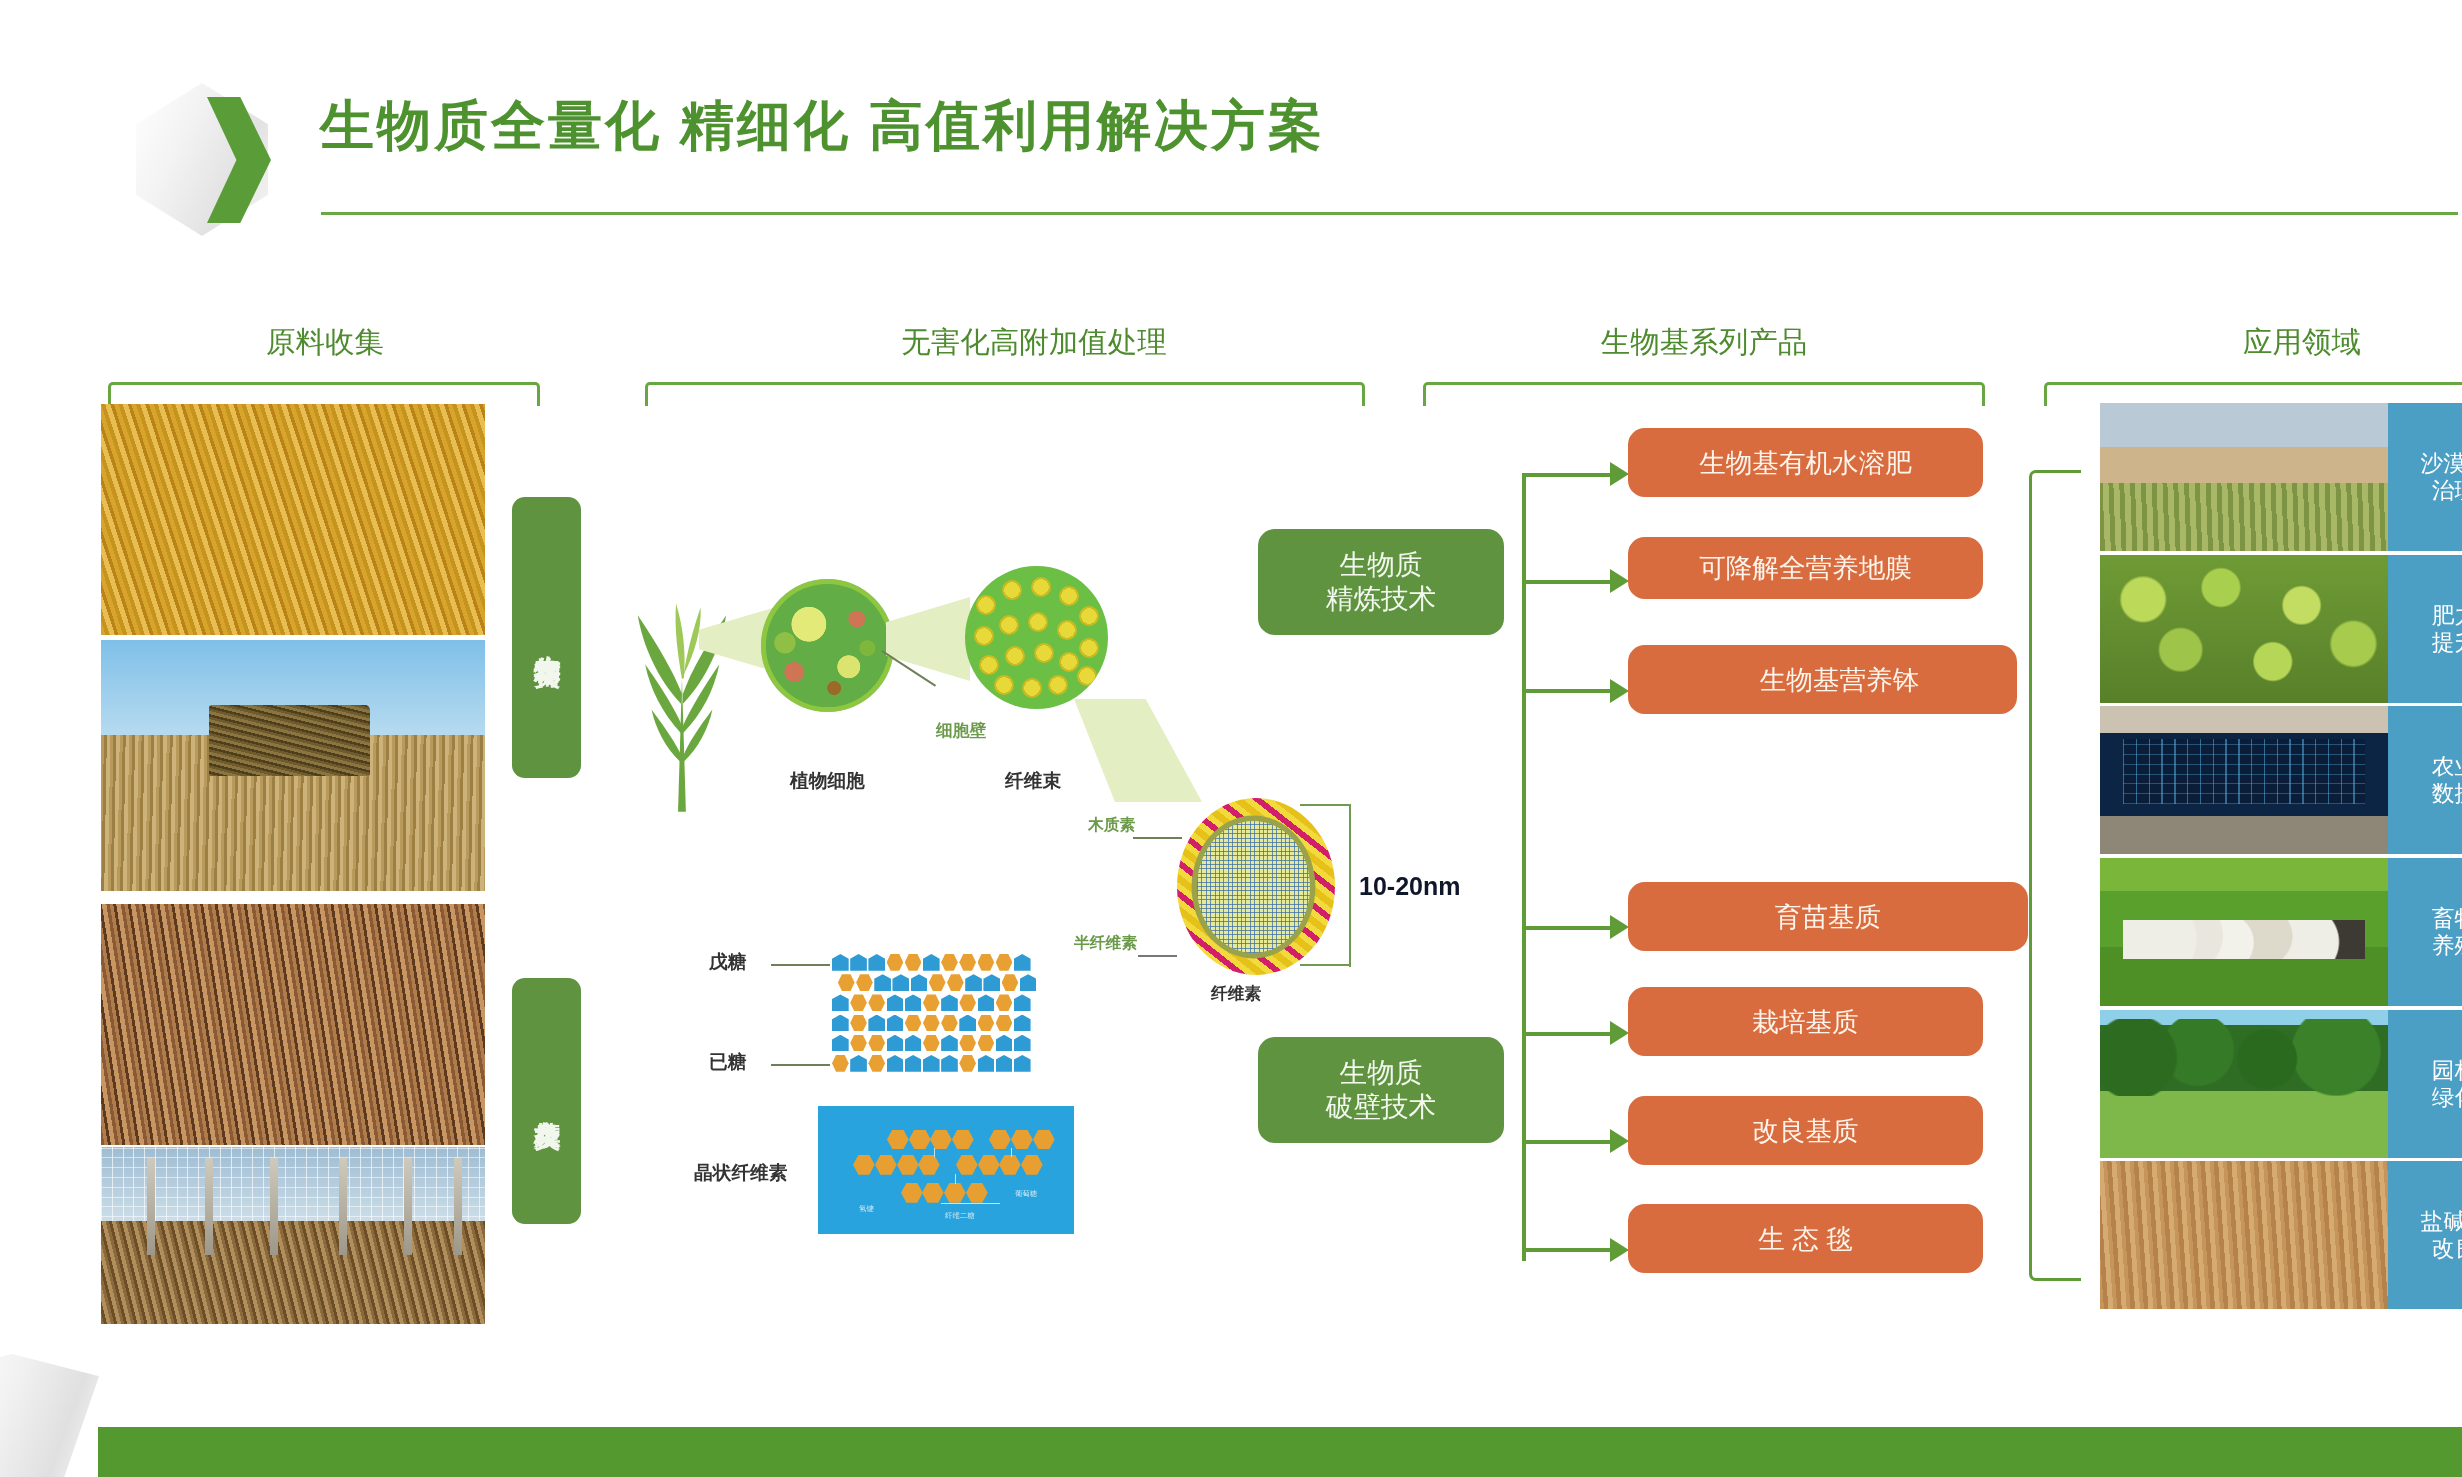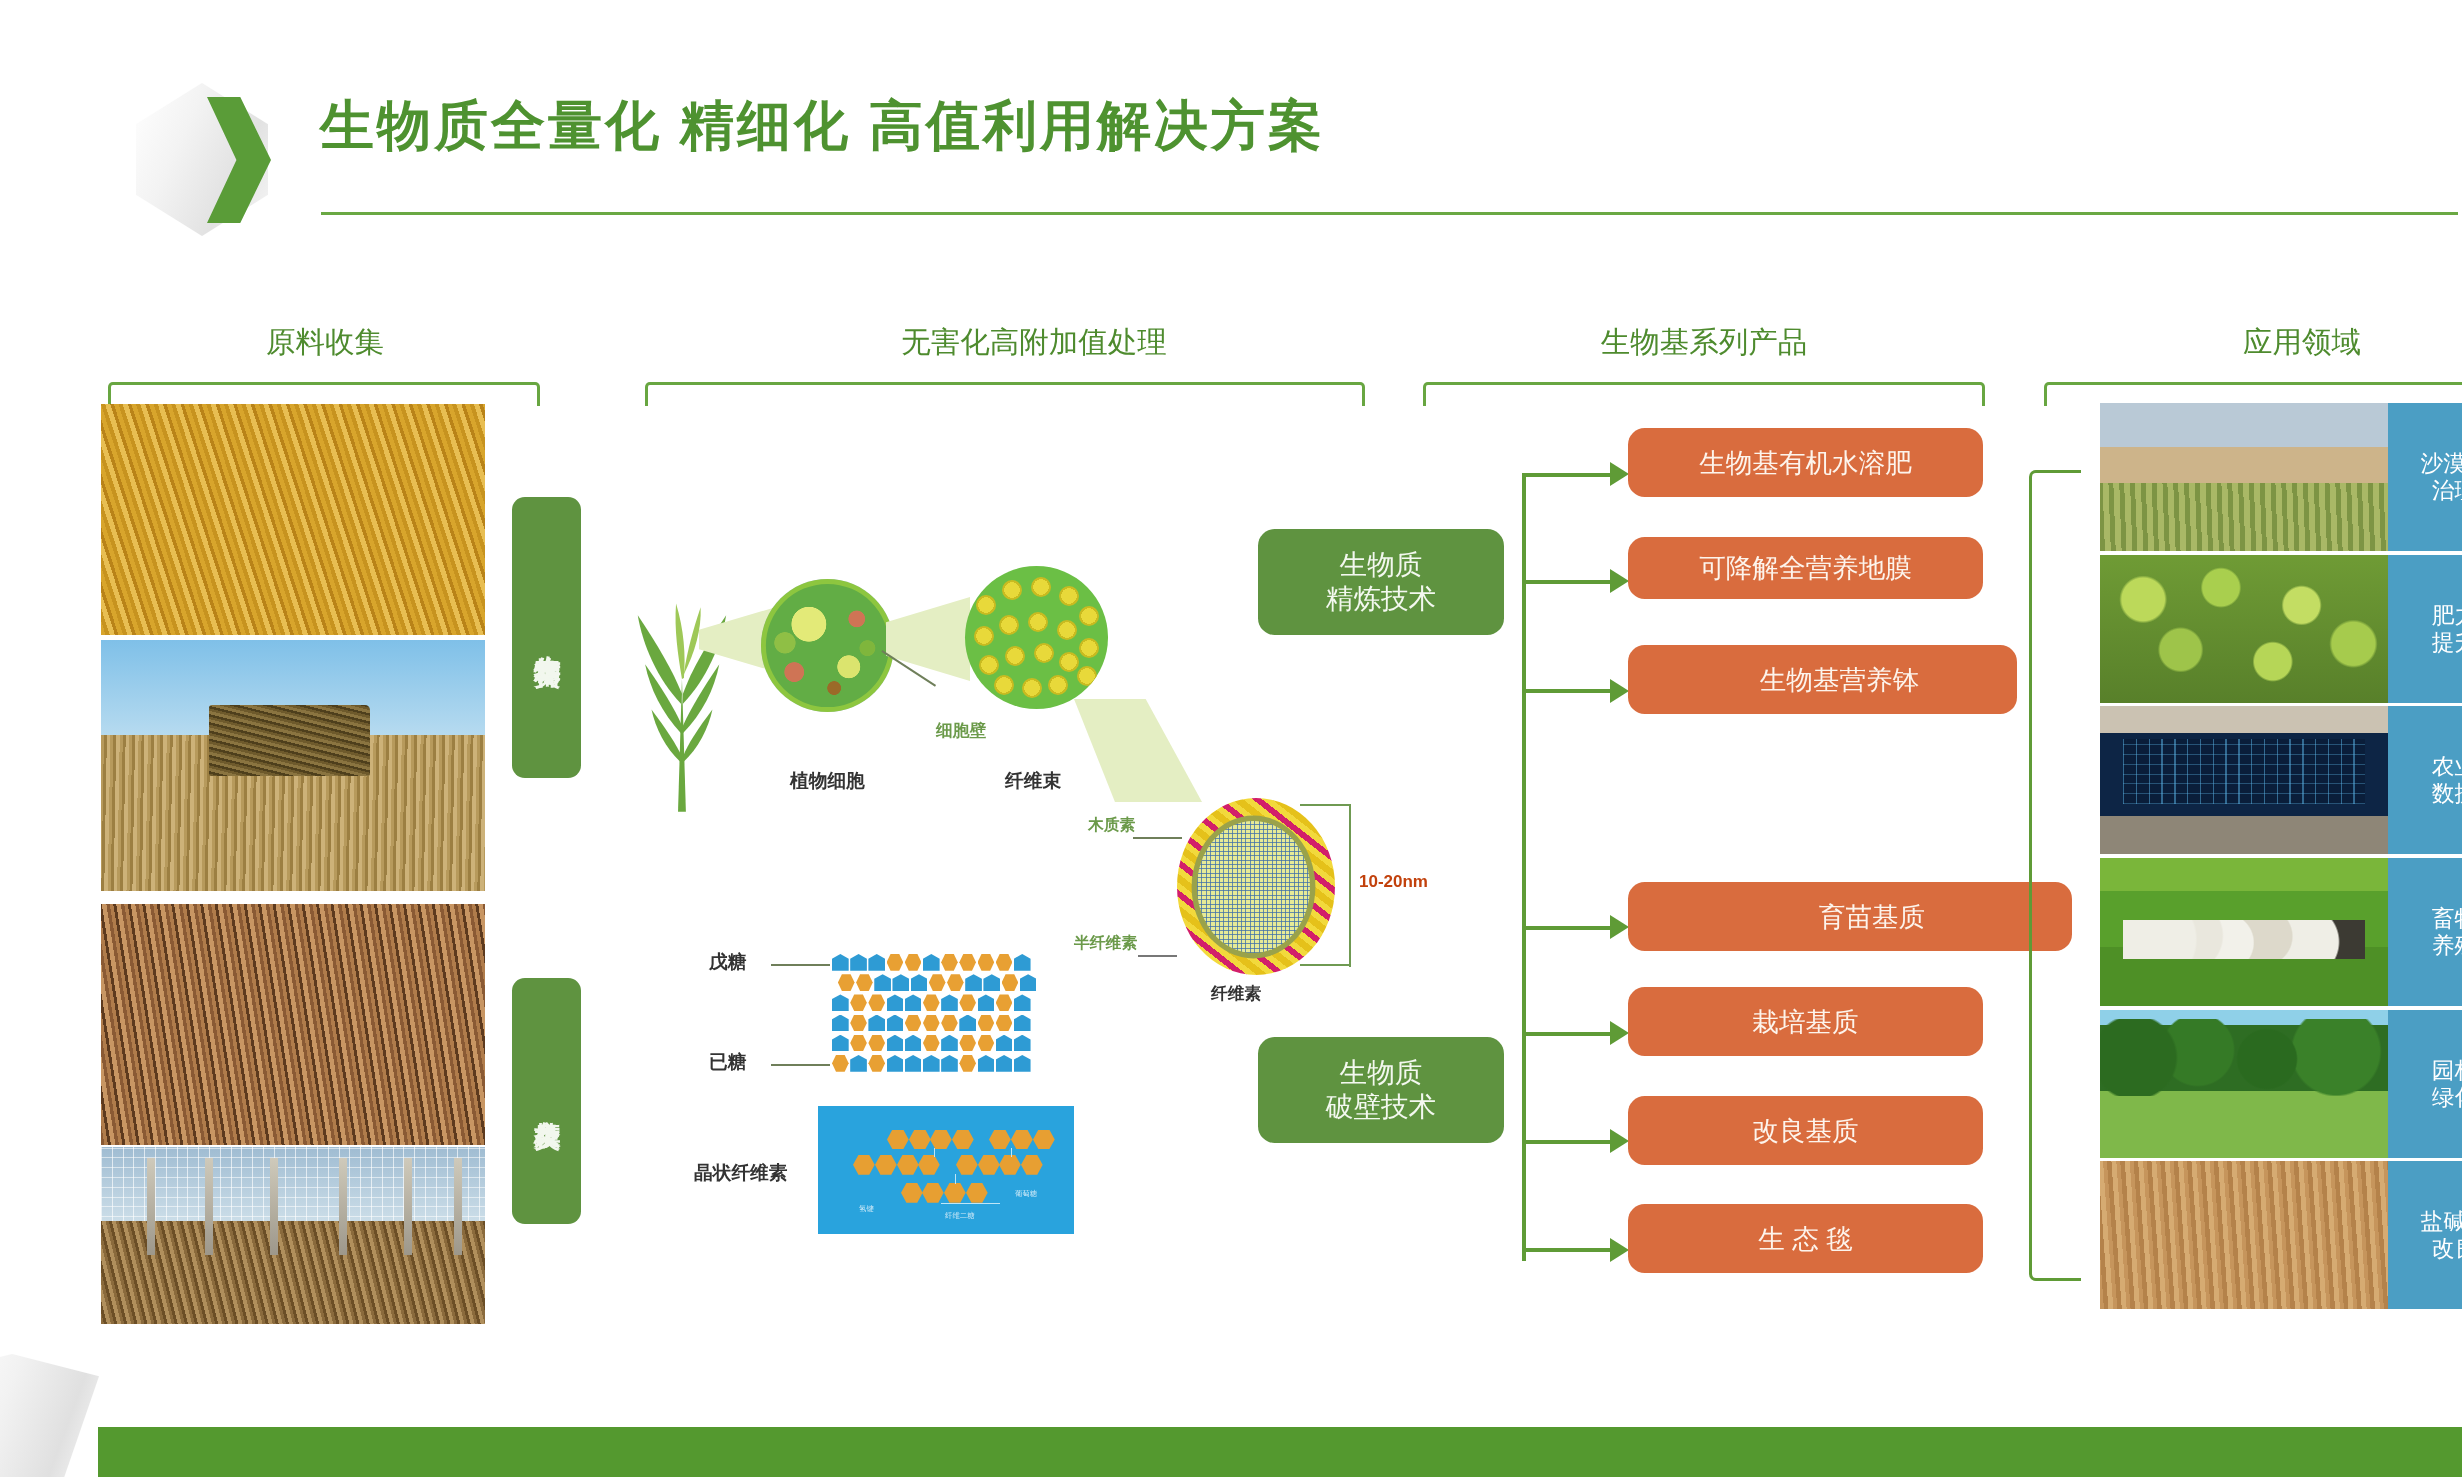--- a/index.html
+++ b/index.html
@@ -82,21 +82,21 @@
        radial-gradient(circle at 50% 50%,#62ad45 0 70%,#4d9638 70% 100%);
      box-shadow:inset 0 0 0 4.9px #8dc63f;}
   .fiber-bundle{position:absolute;border-radius:50%;overflow:hidden;
      background:#6bbf45;}
   .fiber-bundle i{position:absolute;width:14%;height:14%;border-radius:50%;
      background:radial-gradient(circle,#e8d93a 0 55%,#c9bb20 55% 100%);}
   .wedge{position:absolute;background:#e4eec3;}
   .lead{position:absolute;background:#6f7f5a;height:1.5px;transform-origin:left center;}
   .lbl-dark{position:absolute;font-size:18.7px;color:#333;white-space:nowrap;font-weight:bold;}
   .lbl-green{position:absolute;font-size:16.7px;color:#6b9a4a;white-space:nowrap;font-weight:bold;}
-  .lbl-nm{position:absolute;font-size:17px;color:#c2410c;white-space:nowrap;font-weight:bold;}
+  .lbl-nm{position:absolute;font-size:25px;color:#0f172a;white-space:nowrap;font-weight:bold;}
 
   .fiber-cs{position:absolute;border-radius:50%;
      background:
        repeating-linear-gradient(38deg,#e5c11a 0 6.9px,#f2d93c 6.9px 12.8px,#d21f6a 12.8px 18.7px,#f2d93c 18.7px 24.6px);
      box-shadow:inset 0 0 0 0 #000;}
   .fiber-core{position:absolute;border-radius:50%;
      background:
        repeating-linear-gradient(0deg,rgba(60,110,170,.75) 0 1px,transparent 1px 4.4px),
        repeating-linear-gradient(90deg,rgba(60,110,170,.75) 0 1px,transparent 1px 4.4px),
        #e6ea96;
@@ -359,21 +359,21 @@
 <div class="arrowhead" style="left:1610px;top:1021px;"></div>
 <div class="conn" style="left:1522px;top:1140px;width:94px;height:3.9px;"></div>
 <div class="arrowhead" style="left:1610px;top:1129px;"></div>
 <div class="conn" style="left:1522px;top:1248px;width:94px;height:3.9px;"></div>
 <div class="arrowhead" style="left:1610px;top:1238px;"></div>
 
 <div class="prod-pill" style="left:1628px;top:428px;width:355px;height:69px;">生物基有机水溶肥</div>
 <div class="prod-pill" style="left:1628px;top:537px;width:355px;height:62px;">可降解全营养地膜</div>
 <div class="prod-pill" style="left:1628px;top:645px;width:355px;height:69px;padding-left:34px;">生物基营养钵</div>
 
-<div class="prod-pill" style="left:1628px;top:882px;width:400px;height:69px;padding-left:44px;">育苗基质</div>
+<div class="prod-pill" style="left:1628px;top:882px;width:400px;height:69px;">育苗基质</div>
 <div class="prod-pill" style="left:1628px;top:987px;width:355px;height:69px;">栽培基质</div>
 <div class="prod-pill" style="left:1628px;top:1096px;width:355px;height:69px;">改良基质</div>
 <div class="prod-pill" style="left:1628px;top:1204px;width:355px;height:69px;">生 态 毯</div>
 
 <div class="right-bracket" style="left:2029px;top:470px;width:49px;height:805px;"></div>
 
 <div class="app-row" style="left:2100px;top:403px;width:421px;height:148px;">
   <div class="app-thumb" style="width:288px;height:148px;">
       <div class="sc-desert"></div>
     </div>

